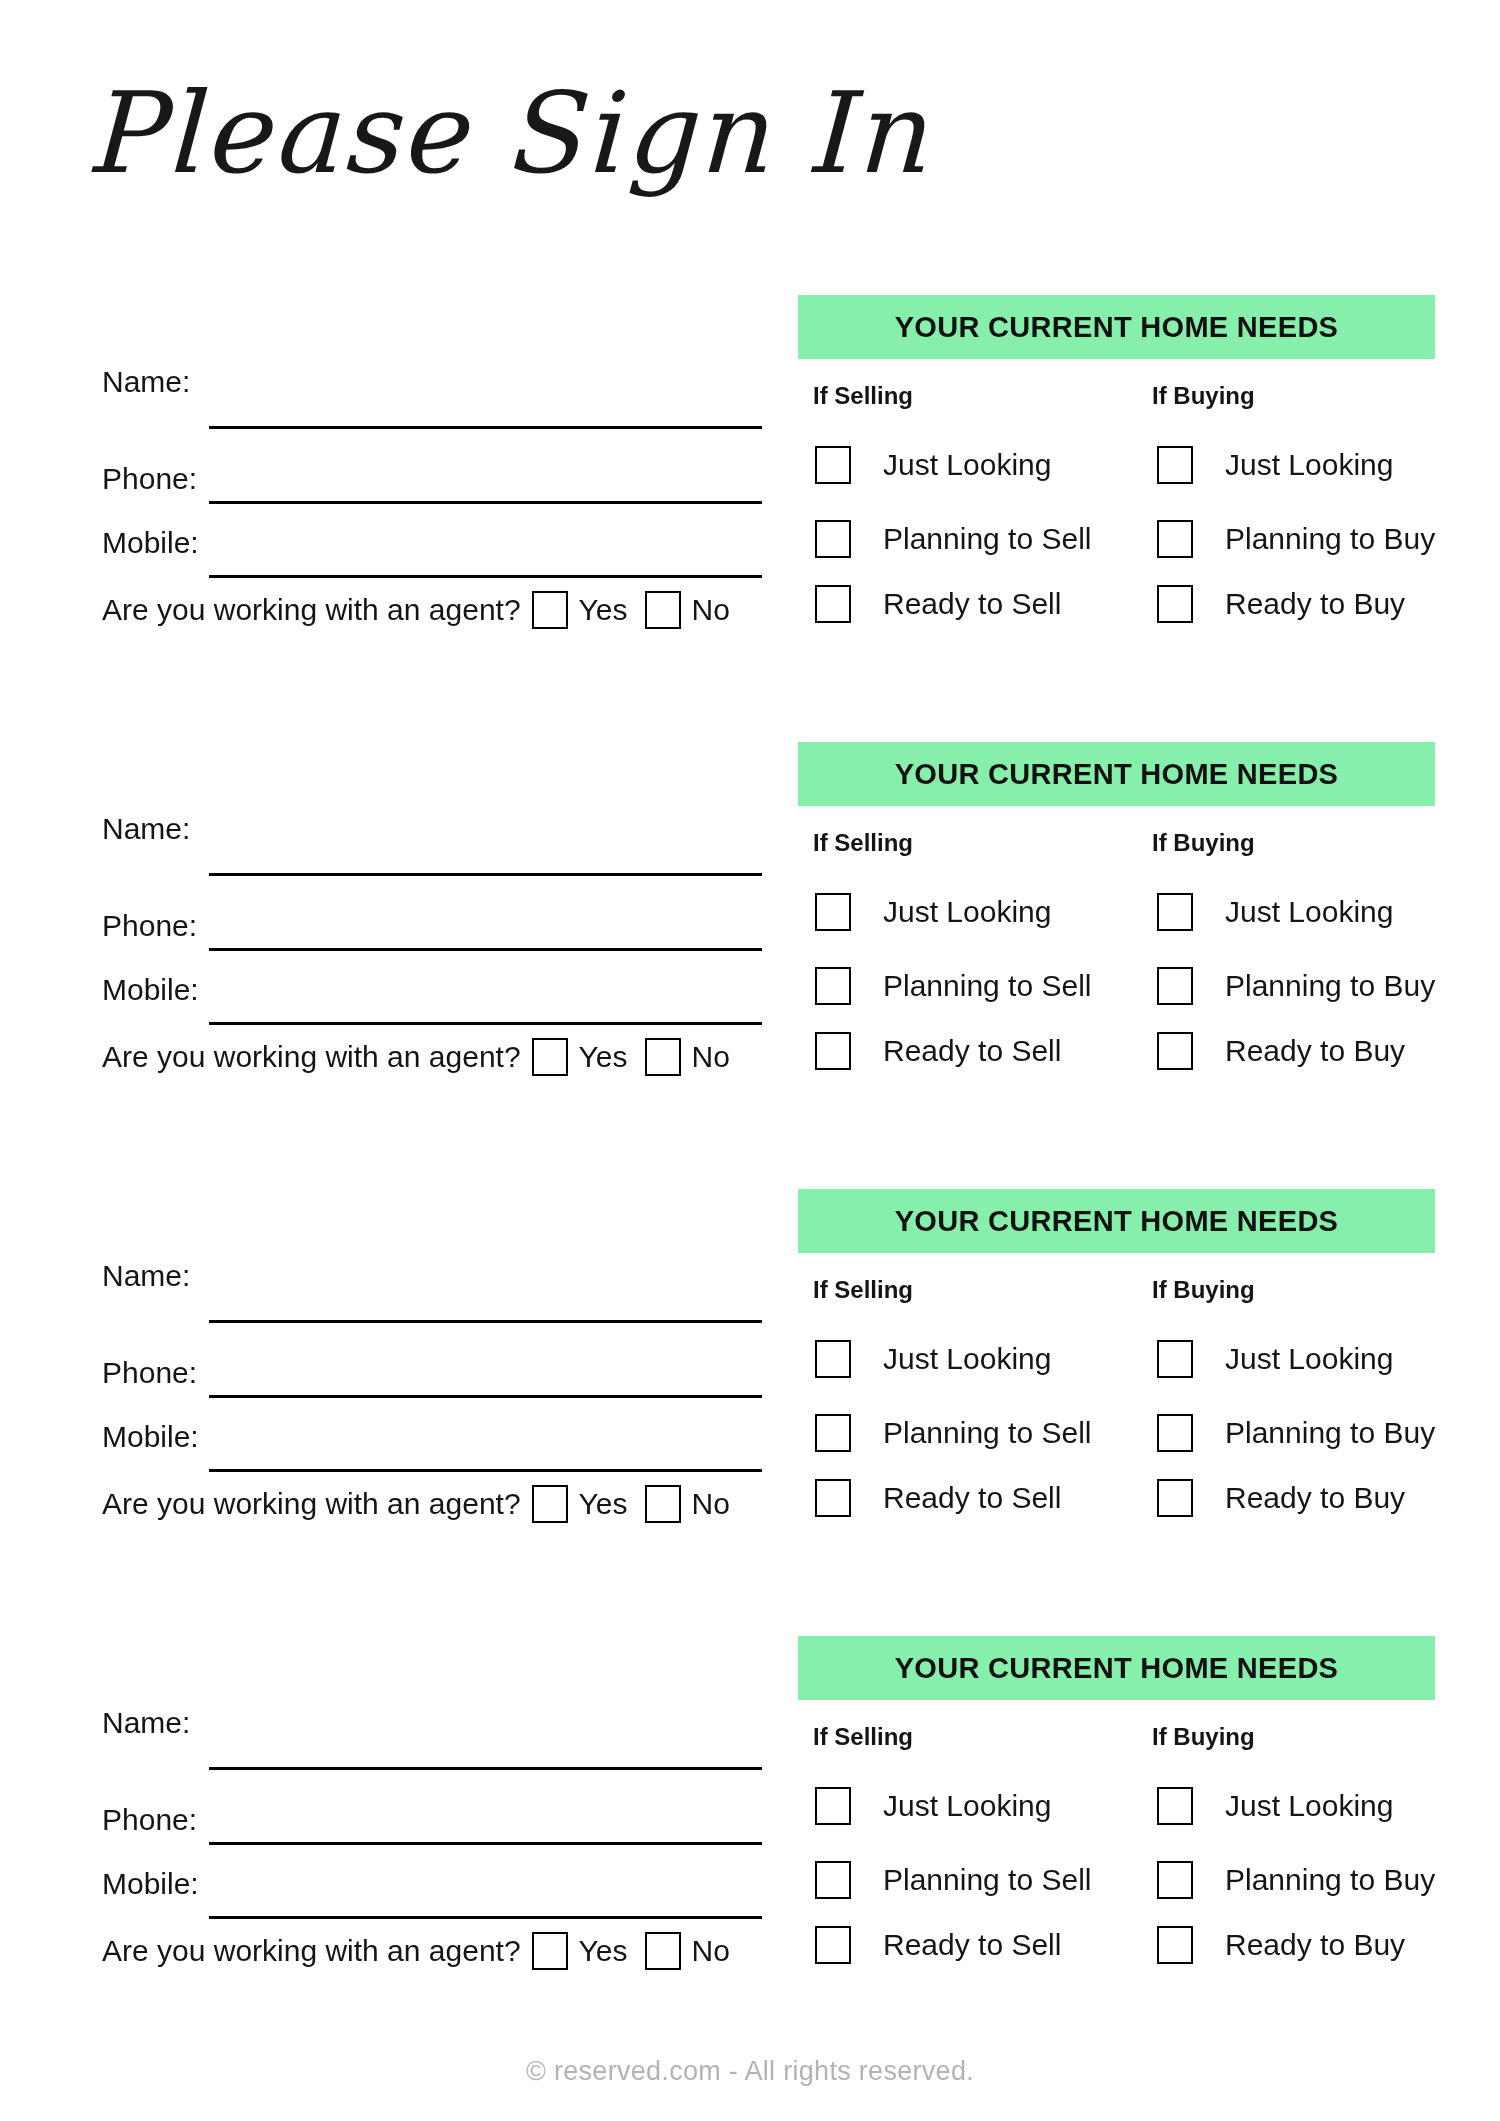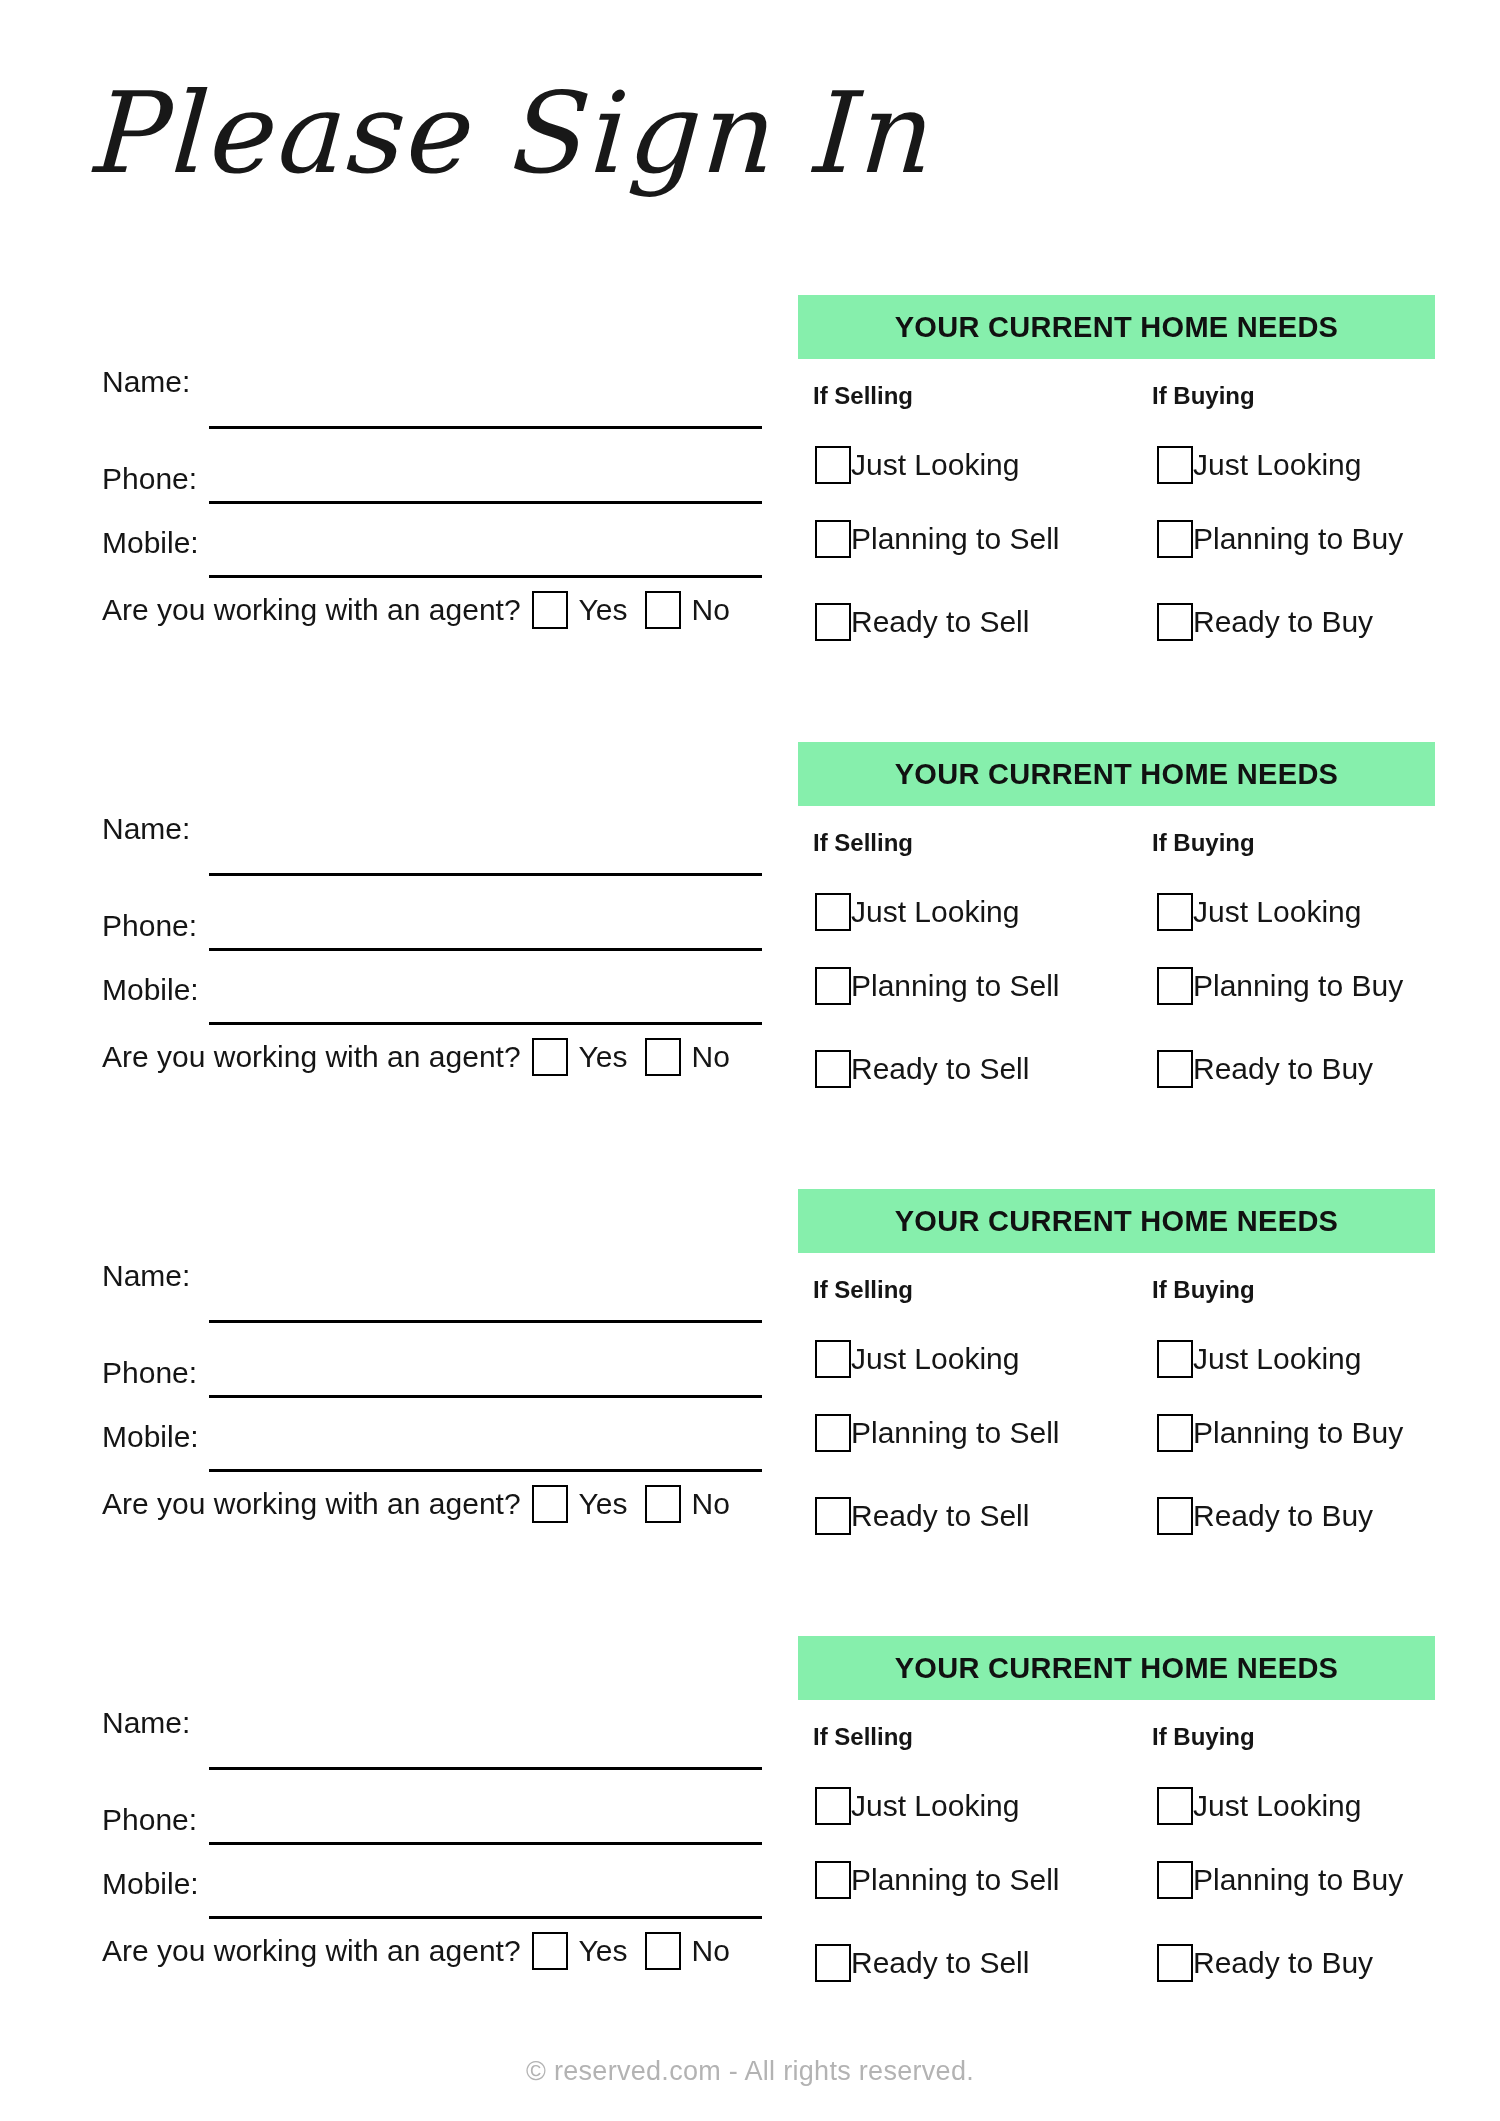--- a/index.html
+++ b/index.html
@@ -32,23 +32,23 @@
   .agent-row .cb-no{margin-left:6px}
 
   
   .band{
     position:absolute;left:798px;top:0;width:637px;height:64px;background:#86efac;
     display:flex;align-items:center;justify-content:center;
   }
   .band-text{font-size:29px;font-weight:bold;color:#111;letter-spacing:.3px;white-space:nowrap}
   .col-hdr{position:absolute;top:82px;font-size:24px;line-height:38px;font-weight:bold;white-space:nowrap}
   .hdr-sell{left:813px}.hdr-buy{left:1152px}
-  .opt{position:absolute;display:flex;align-items:center;font-size:30px;height:38px;white-space:nowrap}
+  .opt{position:absolute;display:flex;align-items:center;gap:32px;font-size:30px;height:38px;white-space:nowrap}
   .opt-sell{left:815px}.opt-buy{left:1157px}
-  .row-1{top:151px}.row-2{top:225px}.row-3{top:308px}
+  .row-1{top:151px}.row-2{top:225px}.row-3{top:290px}
 
   .footer{
     position:absolute;top:2056px;left:0;width:1500px;text-align:center;
     font-size:27px;color:#b3b3b3;letter-spacing:.3px;
   }
 </style>
 </head>
 <body>
 
 <div class="title">Please Sign In</div>

